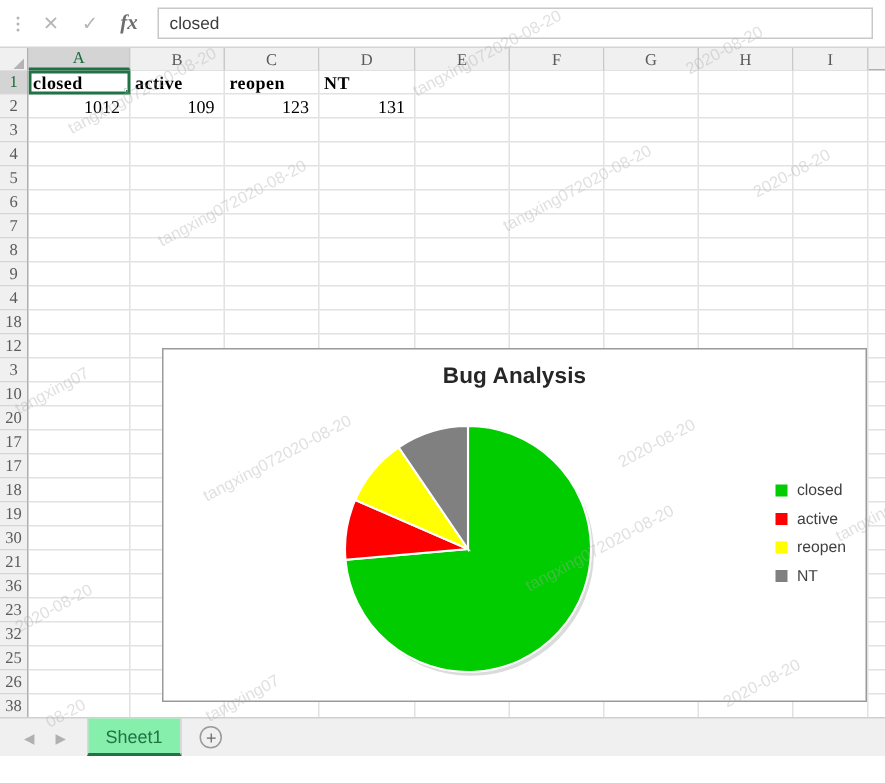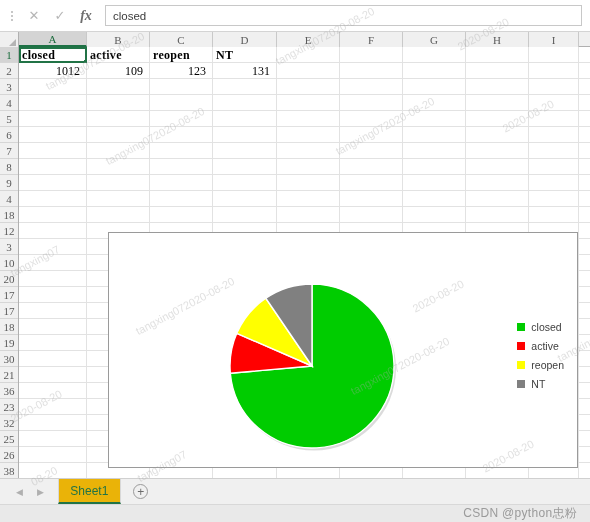--- a/index.html
+++ b/index.html
@@ -122,21 +122,21 @@
 
   
   .sheetbar {
     position: absolute; left: 0; top: 478px; width: 590px; height: 26px;
     background: #f0f0f0; border-top: 1px solid #d0d0d0;
     display: flex; align-items: stretch;
   }
   .navarrows { display: flex; align-items: center; gap: 14px; padding: 0 14px 0 16px; }
   .navarrow { font-size: 9px; color: #b0b0b0; }
   .sheet-tab {
-    min-width: 63px; padding: 0 11px; background: #eab308;
+    min-width: 63px; padding: 0 11px; background: #86efac;
     display: flex; align-items: center; justify-content: center;
     font-size: 12px; color: #217346; border-bottom: 2px solid #217346;
     border-left: 1px solid #d8d8d8; border-right: 1px solid #d8d8d8;
   }
   .addsheet {
     width: 40px; display: flex; align-items: center; justify-content: center;
   }
   .addsheet-circle {
     width: 15px; height: 15px; border: 1px solid #9a9a9a; border-radius: 50%;
     display: flex; align-items: center; justify-content: center;
@@ -545,20 +545,21 @@
             <div class="cell" style="width: 63px; flex: 0 0 63px;"></div>
             <div class="cell" style="width: 63px; flex: 0 0 63px;"></div>
             <div class="cell" style="width: 63px; flex: 0 0 63px;"></div>
             <div class="cell" style="width: 63px; flex: 0 0 63px;"></div>
             <div class="cell" style="width: 50px; flex: 0 0 50px;"></div>
           </div>
         </div>
     </div>
 
     <div class="chart-obj">
+      <div class="chart-title">Bug Analysis</div>
       <div class="pie-holder">
         <svg id="pie-svg" width="170" height="170" viewBox="0 0 170 170">
             <circle cx="87" cy="87.5" r="82" fill="rgba(0,0,0,0.14)"></circle>
             <path d="M 85 85 L 85.00 3.00 A 82 82 0 1 1 3.32 92.20 Z" fill="#00CC00" stroke="#ffffff" stroke-width="1.4"></path>
             <path d="M 85 85 L 3.32 92.20 A 82 82 0 0 1 9.80 52.30 Z" fill="#FF0000" stroke="#ffffff" stroke-width="1.4"></path>
             <path d="M 85 85 L 9.80 52.30 A 82 82 0 0 1 38.79 17.26 Z" fill="#FFFF00" stroke="#ffffff" stroke-width="1.4"></path>
             <path d="M 85 85 L 38.79 17.26 A 82 82 0 0 1 85.00 3.00 Z" fill="#808080" stroke="#ffffff" stroke-width="1.4"></path>
           </svg>
       </div>
       <div class="chart-legend" id="chart-legend">
@@ -589,23 +590,20 @@
       <span class="navarrow">▶</span>
     </div>
     <div class="sheet-tab">
       <span>Sheet1</span>
     </div>
     <div class="addsheet">
       <span class="addsheet-circle">+</span>
     </div>
   </div>
 
-  <div class="statusbar">
-    <span class="csdn-mark">CSDN @python忠粉</span>
-  </div>
 
   <div id="wm-layer">
       <div class="wm" style="left: 40px; top: 55px;">tangxing072020-08-20</div>
       <div class="wm" style="left: 270px; top: 30px;">tangxing072020-08-20</div>
       <div class="wm" style="left: 455px; top: 28px;">2020-08-20</div>
       <div class="wm" style="left: 100px; top: 130px;">tangxing072020-08-20</div>
       <div class="wm" style="left: 330px; top: 120px;">tangxing072020-08-20</div>
       <div class="wm" style="left: 500px; top: 110px;">2020-08-20</div>
       <div class="wm" style="left: 8px; top: 255px;">tangxing07</div>
       <div class="wm" style="left: 8px; top: 400px;">2020-08-20</div>

